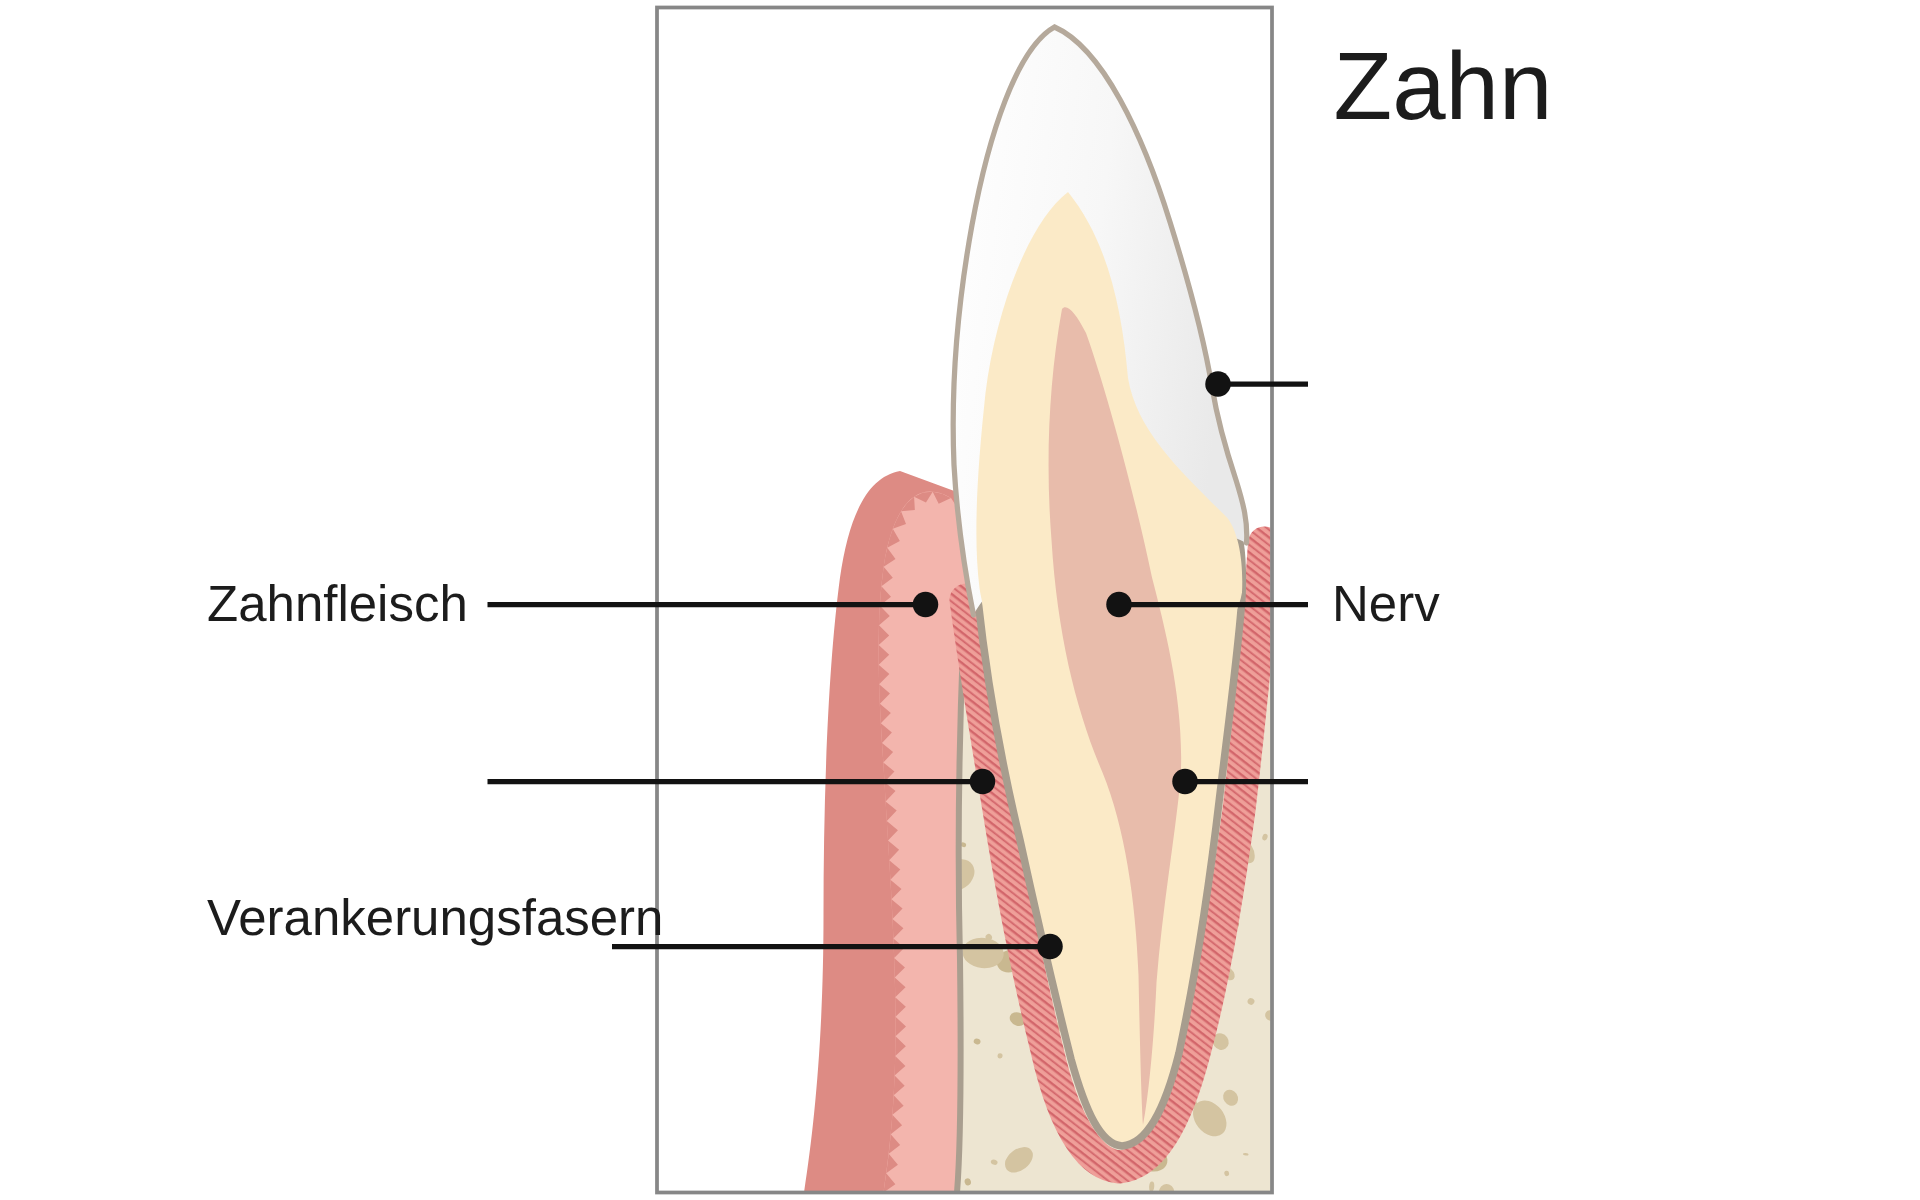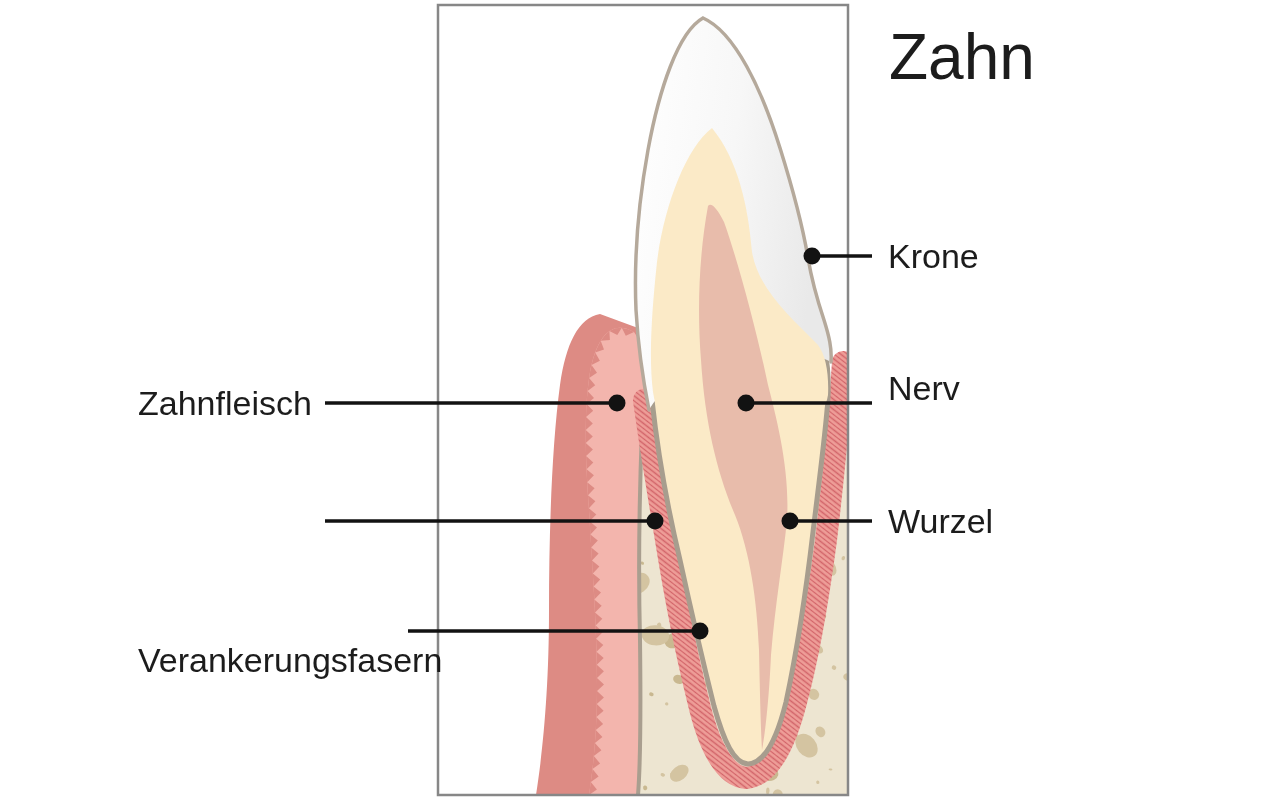--- a/index.html
+++ b/index.html
@@ -189,17 +189,15 @@
       <line x1="746" y1="403" x2="872" y2="403"></line>
       <circle cx="746" cy="403" r="8.5" stroke="none"></circle>
       <line x1="790" y1="521" x2="872" y2="521"></line>
       <circle cx="790" cy="521" r="8.5" stroke="none"></circle>
     </g>
   </svg>
 
   <div id="title">Zahn</div>
 
   <div class="lbl lbl-left" style="top:380px;">Zahnfleisch</div>
-  <div class="lbl lbl-left" style="top:637px;">Verankerungsfasern</div>
-  <div class="lbl lbl-right" style="top:233px;">Krone</div>
-  <div class="lbl lbl-right" style="top:365px;text-align:center;">Nerv</div>
-  <div class="lbl lbl-right" style="top:498px;">Wurzel</div>
+  <div class="lbl lbl-left" style="top:589px;">Verankerungsfasern</div>
+  <div class="lbl lbl-right" style="top:380px;text-align:center;">Nerv</div>
 </div>
 
 </body></html>

